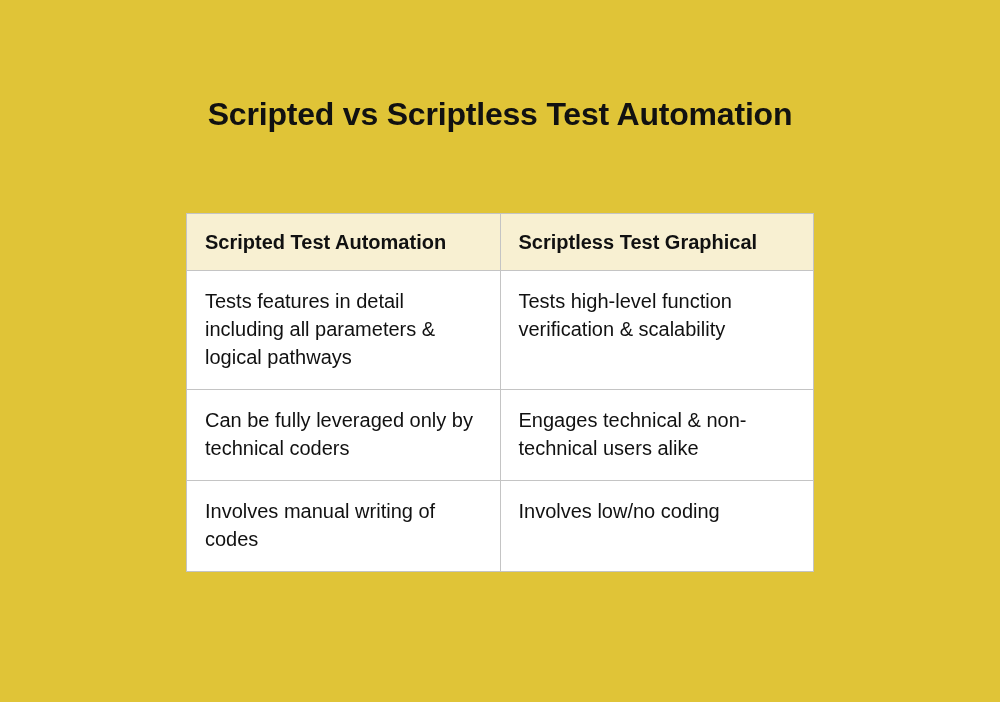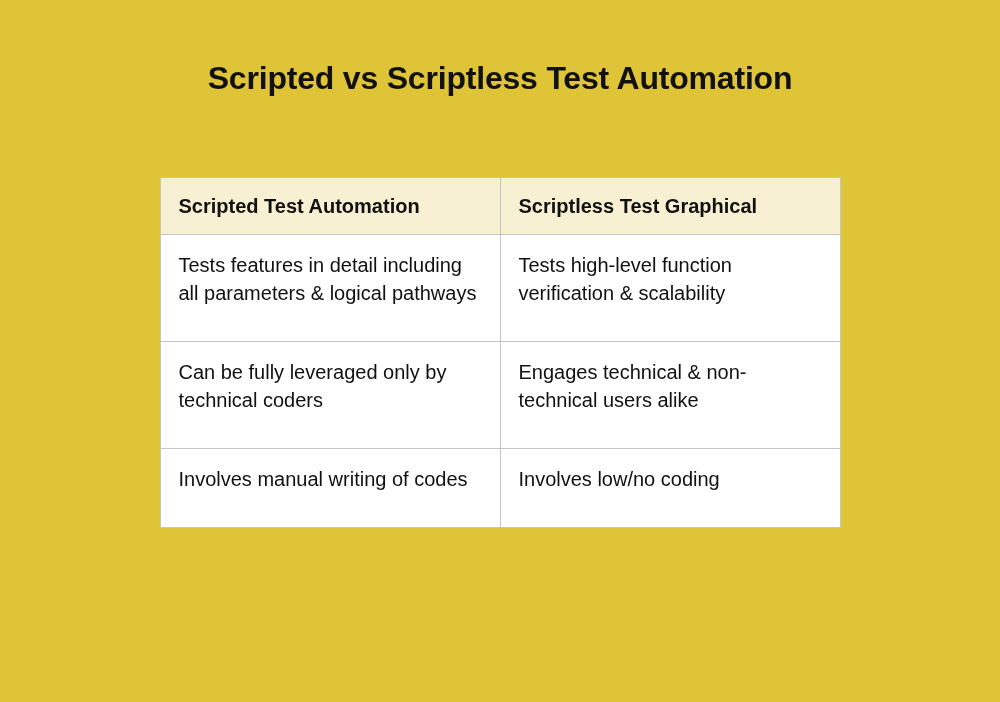--- a/index.html
+++ b/index.html
@@ -13,46 +13,46 @@
     background: #e0c437;
     font-family: -apple-system, BlinkMacSystemFont, "Segoe UI", Helvetica, Arial, sans-serif;
     color: #111;
     display: flex;
     flex-direction: column;
     align-items: center;
   }
   .title {
     font-size: 32px;
     font-weight: 700;
-    margin-top: 60px;
+    margin-top: 96px;
     text-align: center;
     letter-spacing: -0.2px;
   }
   .table {
     margin-top: 80px;
-    width: 681px;
+    width: 628px;
     border-collapse: collapse;
     background: #fff;
   }
   .table th,
   .table td {
     border: 1px solid #c4c4c4;
     text-align: left;
     vertical-align: top;
     font-size: 20px;
     line-height: 1.4;
   }
   .table th {
     background: #f8f0d2;
     font-weight: 700;
     padding: 14px 18px 14px 18px;
     width: 50%;
   }
   .table td {
-    padding: 16px 18px 34px 18px;
+    padding: 16px 18px 18px 18px;
     font-weight: 400;
     width: 50%;
   }
 </style>
 </head>
 <body>
 
 <h1 class="title">Scripted vs Scriptless Test Automation</h1>
 
 <table class="table">

